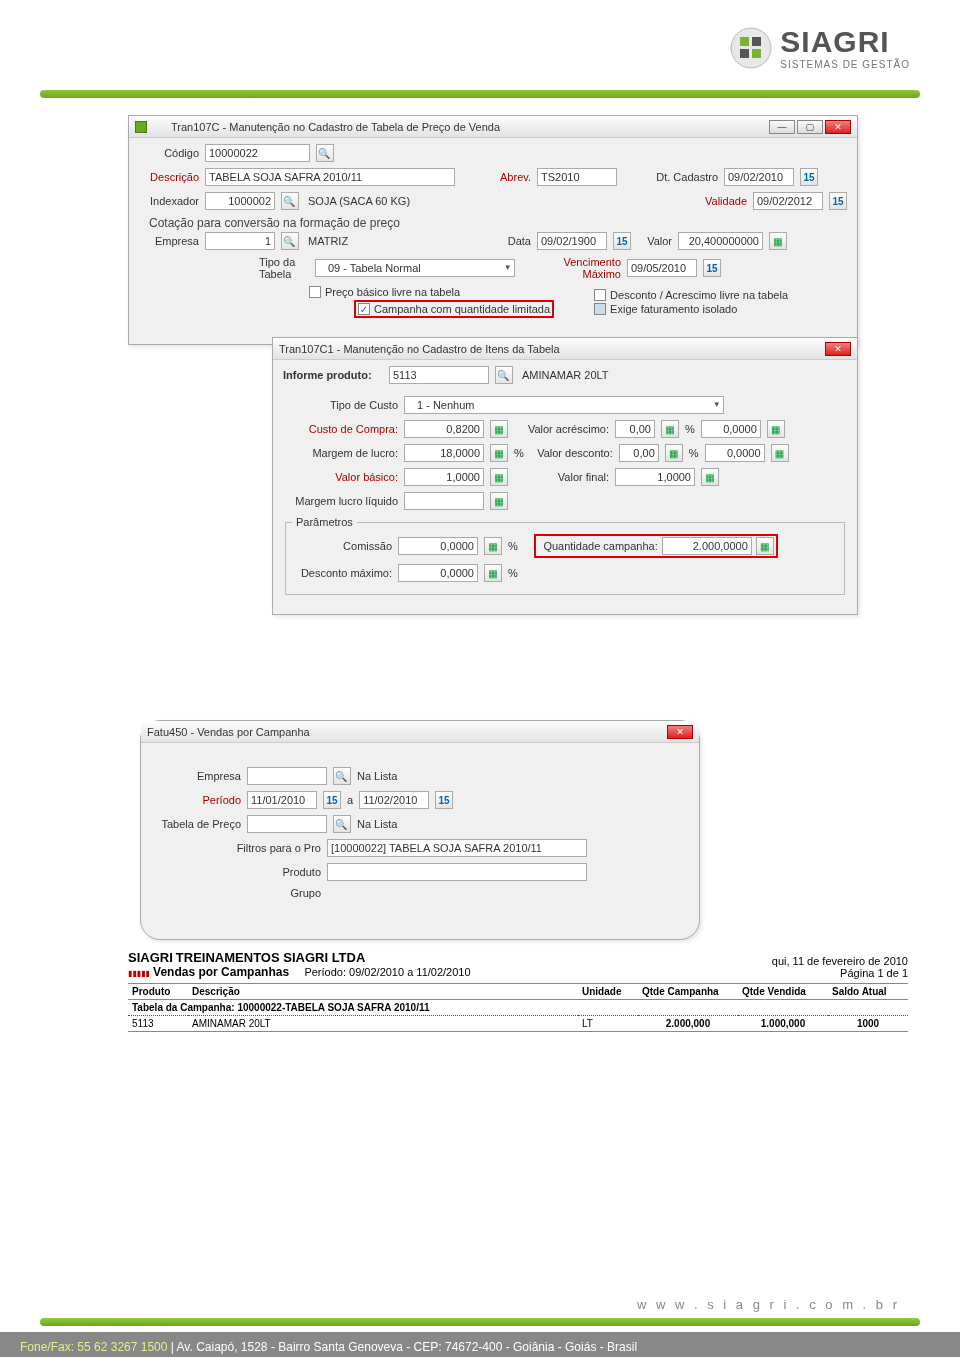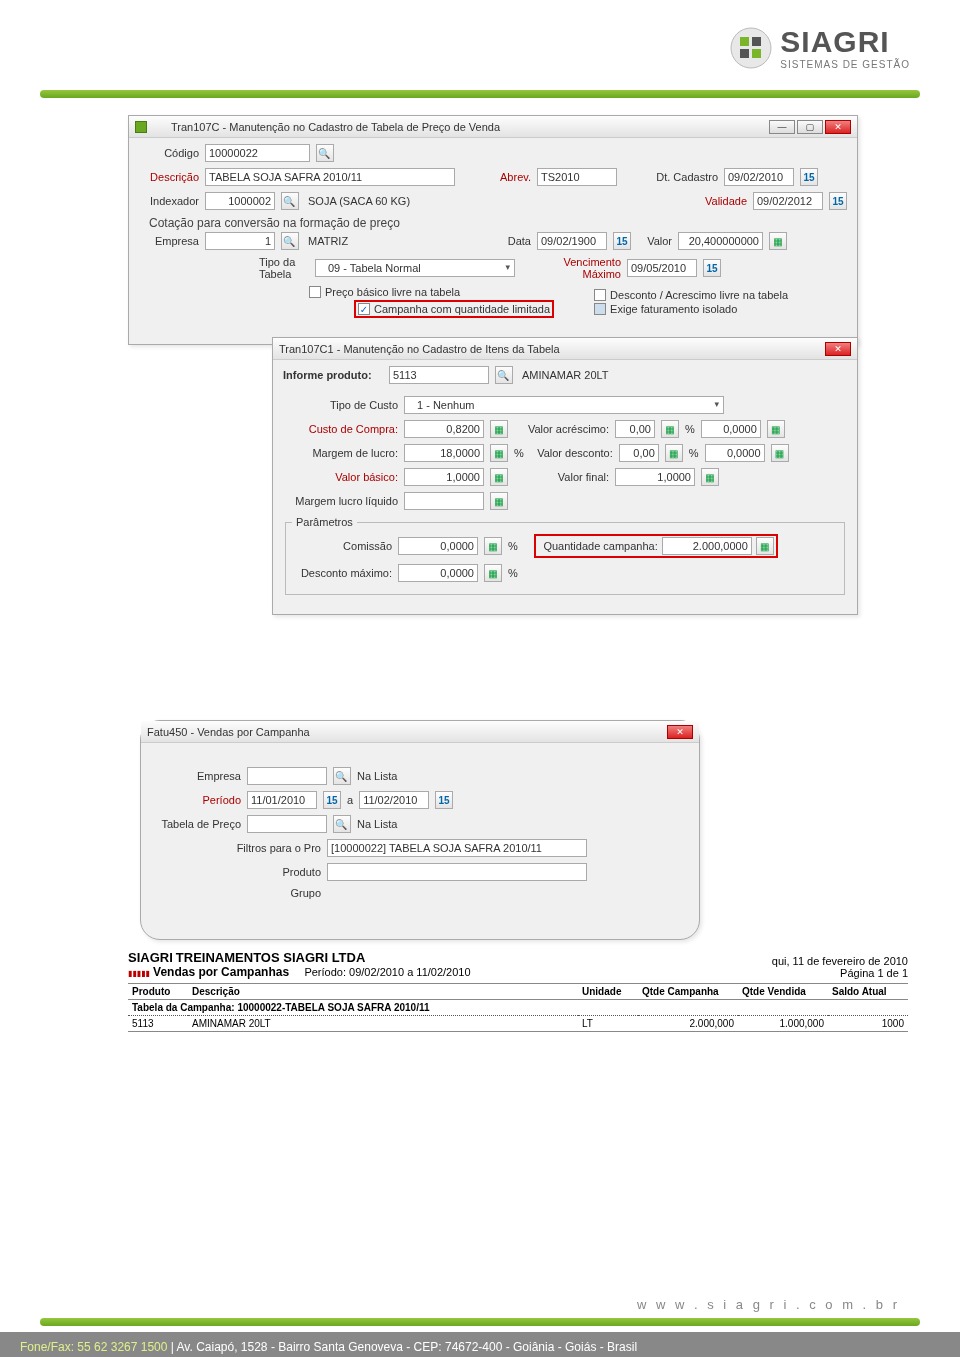--- a/index.html
+++ b/index.html
@@ -55,21 +55,21 @@
   
   .report { position:absolute; left:128px; top:950px; width:780px; font-size:11px; font-family:Tahoma,Arial,sans-serif; }
   .report .rh { display:flex; justify-content:space-between; align-items:flex-end; }
   .report .rtitle { font-weight:bold; font-size:13px; }
   .report .rsub { font-weight:bold; font-size:12px; }
   .report table { width:100%; border-collapse:collapse; margin-top:4px; }
   .report th { text-align:left; border-top:1px solid #888; border-bottom:1px solid #888; padding:2px 4px; font-weight:bold; font-size:10px; }
   .report td { padding:2px 4px; font-size:10px; }
   .report .grp { font-weight:bold; border-bottom:1px dotted #555; }
   .report .trow { border-bottom:1px solid #888; }
-  .right { text-align:right; }
+  .right { text-align:center;font-weight:bold; }
 
   
   .footer { position:absolute; bottom:0; left:0; right:0; height:60px; }
   .footer .gband { height:8px; background:linear-gradient(#95c63e,#6aa81f); border-radius:4px; margin:0 40px 6px 40px;}
   .footer .url { text-align:right; font-size:13px; letter-spacing:3px; color:#888; padding-right:60px; margin-bottom:6px;}
   .footer .bar { background:#888; color:#fff; font-size:12px; padding:8px 20px; }
   .footer .bar .y { color:#dff08a; }
 </style>
 </head>
 <body>

